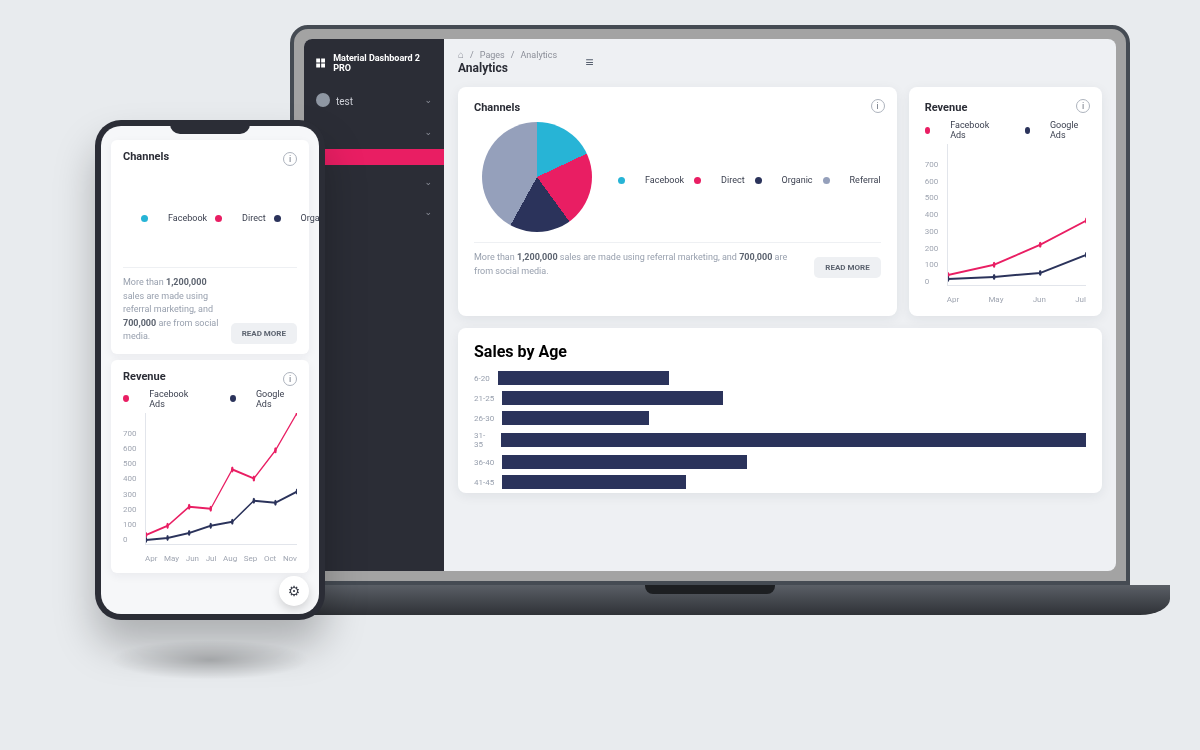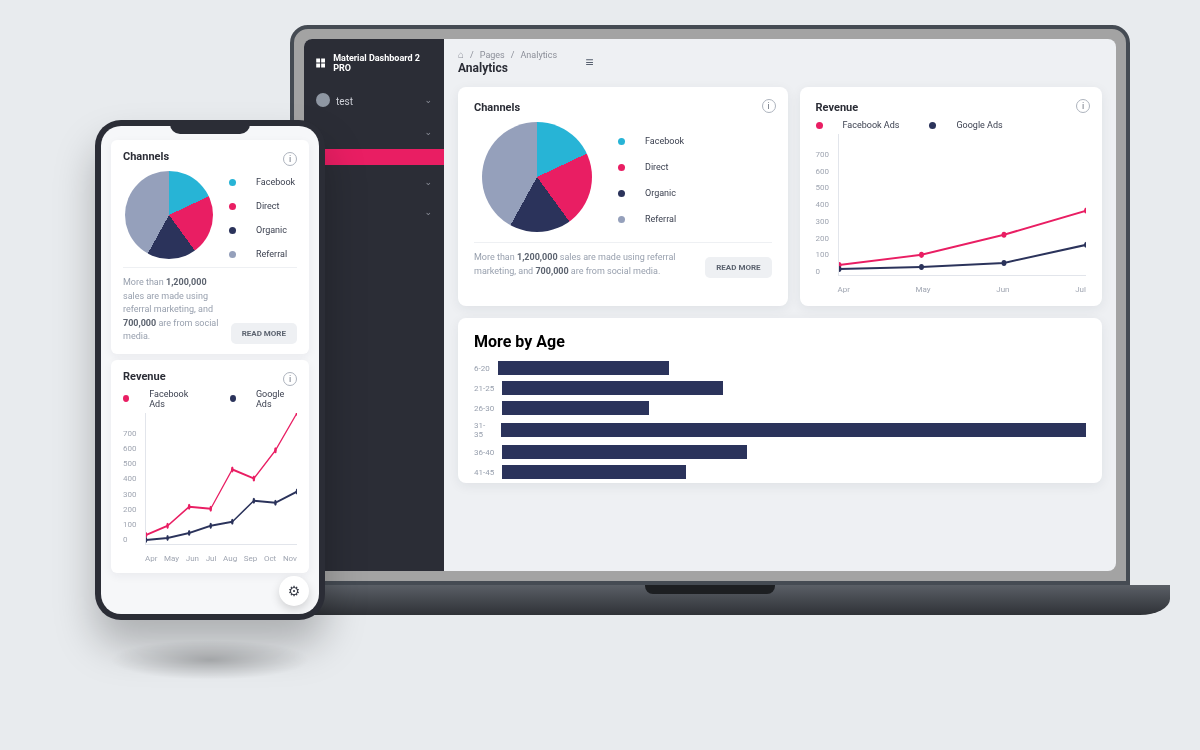--- a/index.html
+++ b/index.html
@@ -26,21 +26,21 @@
   .crumb .home{font-size:10px;}
   .page-title { font-size:12px; font-weight:700; color:#2b2d36; margin-top:1px;}
   .menu-toggle{display:inline-block;font-size:14px;color:#57606f;margin-left:14px;}
   .crumb-row{display:flex;align-items:center;gap:14px;}
 
   .cards { display:flex; gap:12px; margin-top:12px; }
   .card { background:#fff; border-radius:8px; padding:14px 16px 12px; box-shadow:0 3px 12px rgba(30,40,60,.07); flex:1; position:relative;}
   .card h4 { font-size:11px; font-weight:700; color:#2b2d36; }
   .info-badge{position:absolute;right:12px;top:12px;width:14px;height:14px;border:1px solid #adb3bd;border-radius:50%;display:flex;align-items:center;justify-content:center;font-size:9px;color:#6d7480;cursor:pointer;}
 
-  .legend{display:flex;flex-direction:column;gap:10px;font-size:9px;color:#3c4150;}
+  .legend{display:flex;flex-direction:row;gap:10px;font-size:9px;color:#3c4150;}
   .legend-row{display:flex;align-items:center;gap:20px;font-size:9px;color:#3c4150;margin-top:6px;}
   .dot{width:7px;height:7px;border-radius:50%;display:inline-block;}
   .pie-wrap{display:flex;align-items:center;gap:26px;margin:8px 0 10px 8px;}
   .pie{width:110px;height:110px;border-radius:50%;background:conic-gradient(#27b4d6 0 18%, #e91e63 18% 40%, #2b335b 40% 58%, #95a0bb 58% 100%);}
 
   .card-foot{display:flex;align-items:flex-end;justify-content:space-between;gap:12px;border-top:1px solid #eef0f3;padding-top:8px;}
   .muted{font-size:9px;color:#98a0ae;line-height:1.5;}
   .muted b{color:#5d6470;font-weight:700;}
   .btn{background:#eef0f3;color:#5d6470;font-size:8px;font-weight:700;border:none;padding:6px 11px;border-radius:5px;cursor:pointer;white-space:nowrap;}
 
@@ -197,21 +197,21 @@
                 <span>Apr</span>
                   <span>May</span>
                   <span>Jun</span>
                   <span>Jul</span>
               </div>
             </div>
           </div>
         </div>
 
         <div class="sales-card">
-          <h4>More by Age</h4>
+          <h4>Sales by Age</h4>
           <div class="sales-bars">
             <div class="sales-row">
                 <span>6-20</span>
                 <div class="sales-bar" style="width:28%"></div>
               </div>
             <div class="sales-row">
                 <span>21-25</span>
                 <div class="sales-bar" style="width:36%"></div>
               </div>
             <div class="sales-row">

